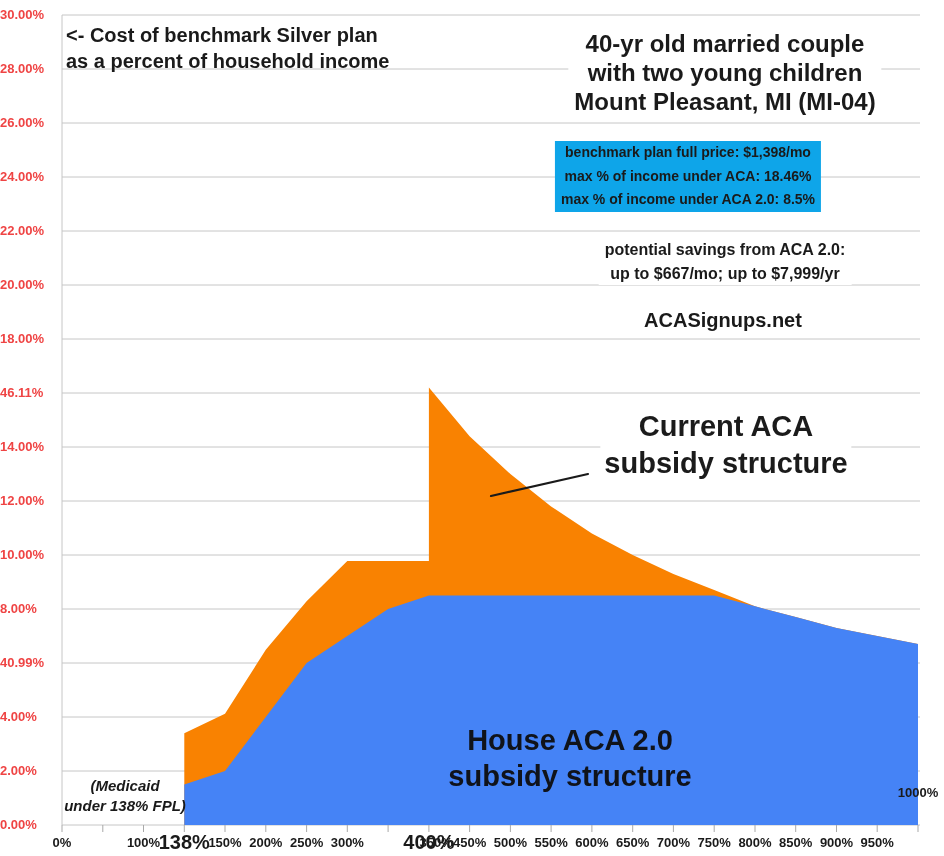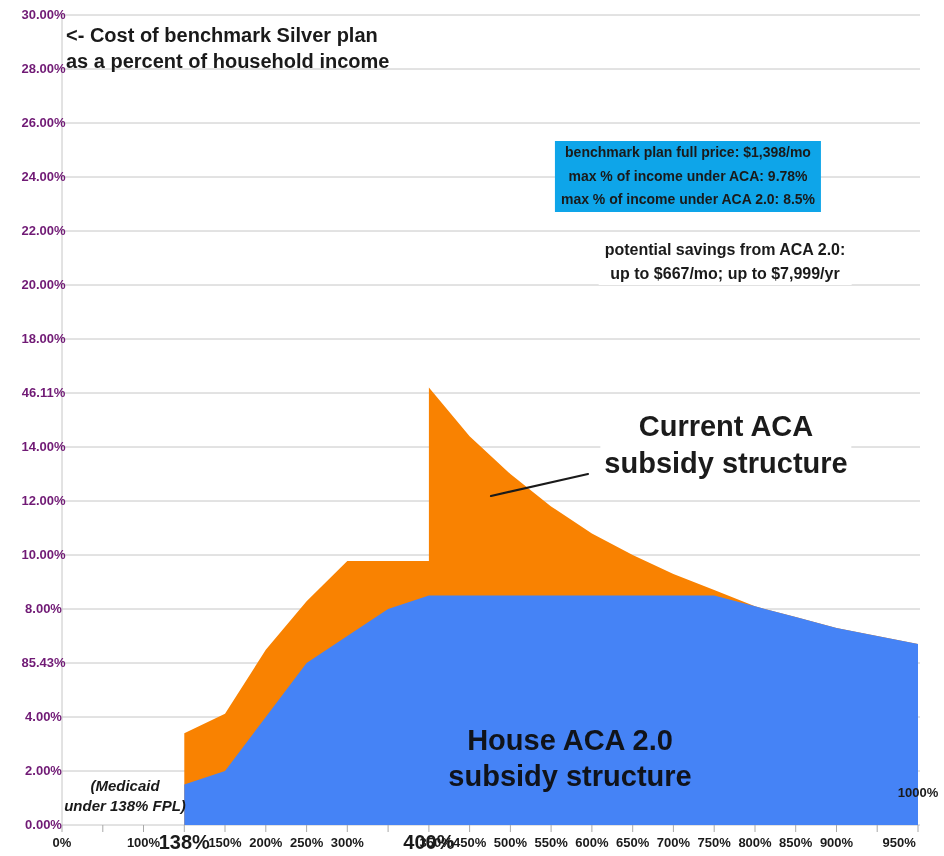--- a/index.html
+++ b/index.html
@@ -11,21 +11,21 @@
   .txt{position:absolute;font-weight:700;white-space:nowrap;}
   .center{transform:translateX(-50%);text-align:center;}
   .note-topleft{left:66px;top:22px;font-size:20px;line-height:26px;text-align:left;}
   .title-block{left:725px;top:29px;font-size:24px;line-height:29px;background:#ffffff;padding:0 6px;}
   .stats-block{left:688px;top:141px;font-size:14px;line-height:23.5px;background:#0ea5e9;padding:0 6px;}
   .savings-block{left:725px;top:238px;font-size:16px;line-height:23.5px;background:#ffffff;padding:0 6px;}
   .watermark{left:723px;top:309px;font-size:20px;line-height:22px;background:#ffffff;padding:0 6px;}
   .label-current{left:726px;top:408px;font-size:29px;line-height:37px;background:#ffffff;padding:0 4px;color:#1b1b1b;}
   .label-house{left:570px;top:722px;font-size:29px;line-height:36px;color:#10131a;}
   .medicaid-note{left:125px;top:776px;font-size:15px;line-height:20px;font-style:italic;}
-  .ylab{position:absolute;left:0;width:55px;text-align:center;font-size:13px;font-weight:700;line-height:16px;color:#701a75;padding-left:16px;}
+  .ylab{position:absolute;left:0;width:55px;text-align:left;font-size:13px;font-weight:700;line-height:16px;color:#ef4444;}
   .xlab{position:absolute;font-size:13px;font-weight:700;line-height:16px;color:#1a1a1a;transform:translateX(-50%);white-space:nowrap;}
   .xlab.em{font-size:20px;line-height:18px;}
 </style>
 </head>
 <body>
 
 <div class="canvas">
 
   <svg id="chart-svg" width="944" height="856" viewBox="0 0 944 856">
       <line x1="62" y1="825.0" x2="920" y2="825.0" stroke="#c6c6c6" stroke-width="1"></line>
@@ -78,21 +78,21 @@
       <div class="ylab" style="top: 115px;">26.00%</div>
       <div class="ylab" style="top: 169px;">24.00%</div>
       <div class="ylab" style="top: 223px;">22.00%</div>
       <div class="ylab" style="top: 277px;">20.00%</div>
       <div class="ylab" style="top: 331px;">18.00%</div>
       <div class="ylab" style="top: 385px;">46.11%</div>
       <div class="ylab" style="top: 439px;">14.00%</div>
       <div class="ylab" style="top: 493px;">12.00%</div>
       <div class="ylab" style="top: 547px;">10.00%</div>
       <div class="ylab" style="top: 601px;">8.00%</div>
-      <div class="ylab" style="top: 655px;">85.43%</div>
+      <div class="ylab" style="top: 655px;">40.99%</div>
       <div class="ylab" style="top: 709px;">4.00%</div>
       <div class="ylab" style="top: 763px;">2.00%</div>
       <div class="ylab" style="top: 817px;">0.00%</div>
     </div>
   <div id="x-labels">
       <div class="xlab" style="left: 62px; top: 835px;">0%</div>
       <div class="xlab" style="left: 102.8px; top: 835px; margin-top: 40px;">50%</div>
       <div class="xlab" style="left: 143.5px; top: 835px;">100%</div>
       <div class="xlab em" style="left: 184.3px; top: 833px;">138%</div>
       <div class="xlab" style="left: 225px; top: 835px;">150%</div>
@@ -104,41 +104,47 @@
       <div class="xlab" style="left: 469.6px; top: 835px;">450%</div>
       <div class="xlab" style="left: 510.4px; top: 835px;">500%</div>
       <div class="xlab" style="left: 551.1px; top: 835px;">550%</div>
       <div class="xlab" style="left: 591.9px; top: 835px;">600%</div>
       <div class="xlab" style="left: 632.7px; top: 835px;">650%</div>
       <div class="xlab" style="left: 673.4px; top: 835px;">700%</div>
       <div class="xlab" style="left: 714.2px; top: 835px;">750%</div>
       <div class="xlab" style="left: 755px; top: 835px;">800%</div>
       <div class="xlab" style="left: 795.7px; top: 835px;">850%</div>
       <div class="xlab" style="left: 836.5px; top: 835px;">900%</div>
-      <div class="xlab" style="left: 877.2px; top: 835px; padding-left: 44px;">950%</div>
+      <div class="xlab" style="left: 877.2px; top: 835px;">950%</div>
       <div class="xlab" style="left: 918px; top: 785px;">1000%</div>
     </div>
 
   <div class="txt note-topleft">
     <div>&lt;- Cost of benchmark Silver plan</div>
     <div>as a percent of household income</div>
   </div>
 
+  <div class="txt center title-block">
+    <div>40-yr old married couple</div>
+    <div>with two young children</div>
+    <div>Mount Pleasant, MI (MI-04)</div>
+  </div>
 
   <div class="txt center stats-block">
     <div>benchmark plan full price: $1,398/mo</div>
-    <div>max % of income under ACA: 9.78%</div>
+    <div>max % of income under ACA: 18.46%</div>
     <div>max % of income under ACA 2.0: 8.5%</div>
   </div>
 
   <div class="txt center savings-block">
     <div>potential savings from ACA 2.0:</div>
     <div>up to $667/mo; up to $7,999/yr</div>
   </div>
 
+  <div class="txt center watermark">ACASignups.net</div>
 
   <div class="txt center label-current">
     <div>Current ACA</div>
     <div>subsidy structure</div>
   </div>
 
   <div class="txt center label-house">
     <div>House ACA 2.0</div>
     <div>subsidy structure</div>
   </div>

